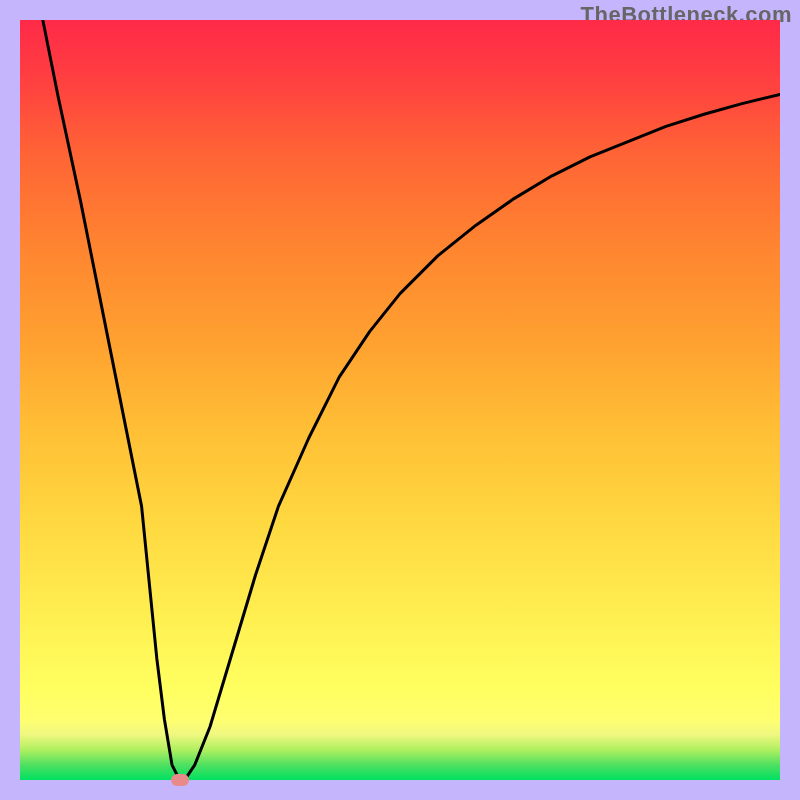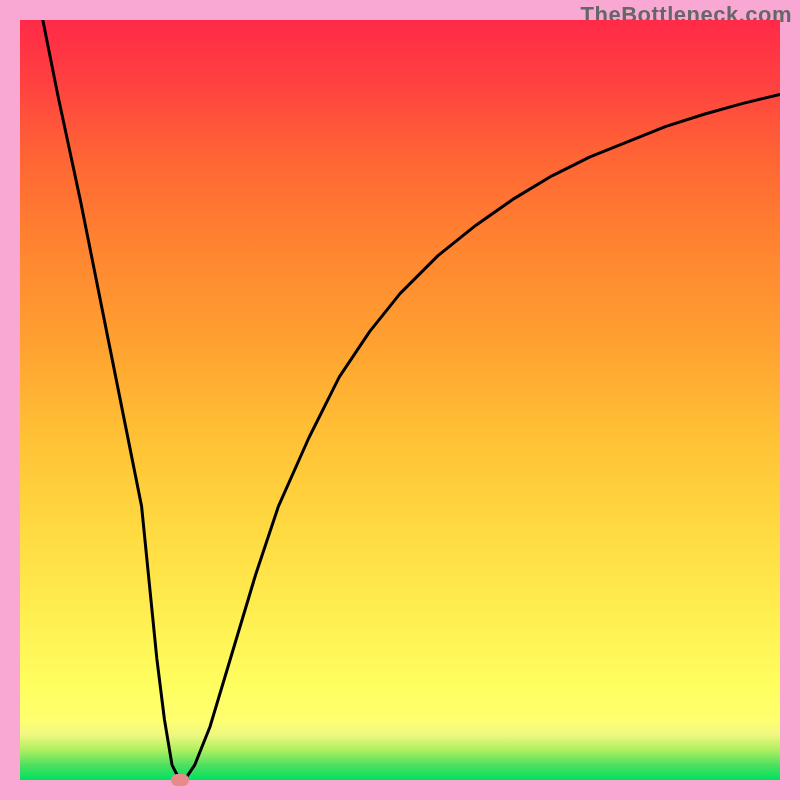--- a/index.html
+++ b/index.html
@@ -1,21 +1,21 @@
 <!DOCTYPE html>
 <html><head>
 <meta charset="utf-8">
 <style>
   * { margin: 0; padding: 0; box-sizing: border-box; }
   html, body { width: 800px; height: 800px; overflow: hidden; background: #000; }
   .chart-container {
     position: relative;
     width: 800px;
     height: 800px;
-    background: #f9a8d4;
+    background: #c4b5fd;
   }
   .plot-area {
     position: absolute;
     left: 20px;
     top: 20px;
     width: 760px;
     height: 760px;
     background: linear-gradient(to top,
       #00e060 0%,
       #50e060 2%,

